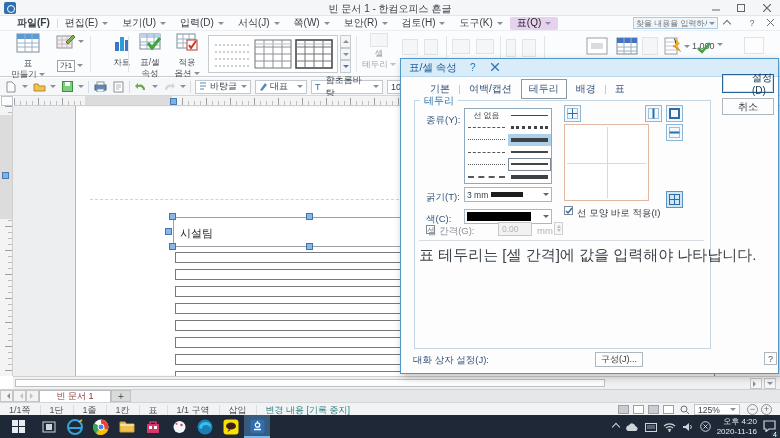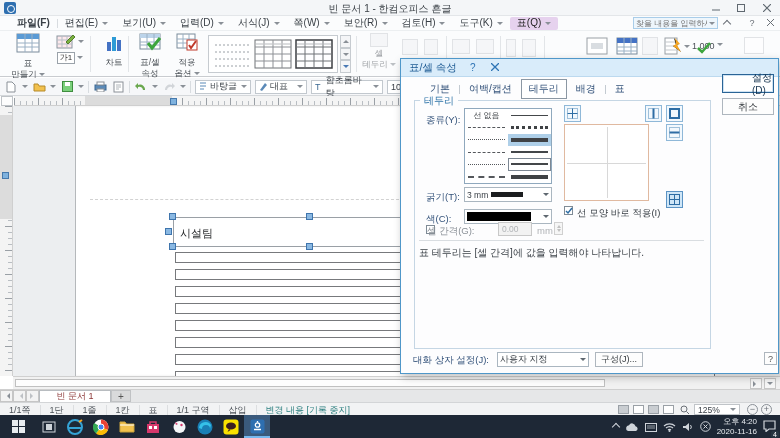--- a/index.html
+++ b/index.html
@@ -104,21 +104,21 @@
   .dfield { position:absolute; background:#f2f2f2; border:1px solid #c8c8c8; font-size:8.5px; color:#b0b3b6; display:flex; align-items:center; padding:0 3px; }
   .spin { position:absolute; width:9px; height:13px; border:1px solid #d0d0d0; background:#f6f6f6; display:flex; flex-direction:column; align-items:center; justify-content:space-around; }
   .spin i { width:0;height:0;border:2px solid transparent; }
   .spin .u { border-bottom:3px solid #c0c0c0; } .spin .d { border-top:3px solid #c0c0c0; }
   .preview { position:absolute; left:163px; top:65px; width:85px; height:77px; border:1px solid #e0b9a0; background:#fff; }
   .pv-v { position:absolute; left:50%; top:2px; bottom:2px; width:1px; background:#d8d8d8; }
   .pv-h { position:absolute; top:50%; left:2px; right:2px; height:1px; background:#d8d8d8; }
   .abtn { position:absolute; width:17px; height:17px; border:1px solid #8fb8d8; background:#f2f8fd; display:flex; align-items:center; justify-content:center; }
   .abtn.on { background:#cfe6f7; border-color:#5b93c4; }
   .dsep { position:absolute; left:18px; top:181px; width:285px; border-top:1px solid #d9dde1; }
-  .hint { position:absolute; left:18px; top:187px; font-size:10px; color:#3c4248; }
+  .hint { position:absolute; left:18px; top:187px; font-size:15px; color:#3c4248; }
   .setrow { position:absolute; left:12px; top:295px; font-size:9.5px; color:#33527a; }
   .cfgbtn { position:absolute; left:194px; top:293px; width:48px; height:15px; border:1px solid #aeb6be; background:#fdfdfd; font-size:9px; color:#33383d; display:flex; align-items:center; justify-content:center; }
   .qbtn { position:absolute; left:363px; top:293px; width:13px; height:13px; border:1px solid #aeb6be; background:#fdfdfd; font-size:9px; color:#555; display:flex; align-items:center; justify-content:center; }
 
   
   .hscroll { left:13px; top:376px; width:767px; height:13px; background:#f1f1f1; border-top:1px solid #d0d0d0; }
   .hthumb { position:absolute; left:2px; top:2px; width:590px; height:8px; background:#fdfdfd; border:1px solid #c0c0c0; }
   .sbtn { position:absolute; width:12px; height:11px; border:1px solid #c6c6c6; background:#f6f6f6; display:flex; align-items:center; justify-content:center; top:1px; }
   .tabbar { left:0; top:389px; width:780px; height:13px; background:#e6e7e8; border-top:1px solid #cfcfcf; display:flex; align-items:stretch; }
   .tnav { width:13px; border:1px solid #c6c6c6; background:#f3f3f3; display:flex; align-items:center; justify-content:center; }
@@ -230,36 +230,36 @@
             <path d="M1 10h22M1 14h22M9 1v18M16 1v18" stroke="#9ab0c4" fill="none"></path>
           </svg></span>
       <span class="rlabel">
           <span>표</span>
         </span>
       <span class="rlabel">
           <span>만들기</span>
           <i class="dar"></i>
         </span>
     </div>
-    <div class="rbtn" style="left:52px;width:36px;gap:3px">
+    <div class="rbtn" style="left:52px;width:36px;gap:11px">
       <span class="rlabel">
           <svg width="20" height="16" viewBox="0 0 20 16">
             <rect x="1" y="3" width="15" height="12" fill="#fde9ec" stroke="#8a95a0"></rect>
             <path d="M1 7h15M1 11h15M6 3v12M11 3v12" stroke="#b7bfc7"></path>
             <path d="M10 9 L17 2 L19 4 L12 11 Z" fill="#7cb342" stroke="#557d2b"></path>
           </svg>
           <i class="dar"></i>
         </span>
       <span class="rlabel">
           <span class="charbox">가1</span>
           <i class="dar"></i>
         </span>
     </div>
     <div class="vsep" style="left:90px"></div>
-    <div class="rbtn" style="left:98px;width:32px">
+    <div class="rbtn" style="left:106px;width:32px">
       <span><svg width="18" height="19">
             <rect x="2" y="9" width="4" height="9" fill="#4472c4"></rect>
             <rect x="7" y="4" width="4" height="14" fill="#2e9bd6"></rect>
             <rect x="12" y="7" width="4" height="11" fill="#4472c4"></rect>
           </svg></span>
       <span class="rlabel">차트</span>
     </div>
     <div class="vsep" style="left:128px"></div>
     <div class="rbtn" style="left:132px;width:36px">
       <span style="position:relative"><svg width="22" height="19" viewBox="0 0 22 19">
@@ -612,24 +612,20 @@
         <svg width="8" height="8" style="position:absolute;left:0;top:0">
           <path d="M1 4 L3 6 L7 1" stroke="#2e6da4" stroke-width="1.5" fill="none"></path>
         </svg>
       </div>
     <div class="dlabel" style="left:176px;top:148px;color:#3a4047">선 모양 바로 적용(I)</div>
 
     <div class="dsep"></div>
     <div class="hint">표 테두리는 [셀 간격]에 값을 입력해야 나타납니다.</div>
 
     <div class="setrow">대화 상자 설정(J):</div>
-    <div class="dcombo" style="left:96px;top:293px;width:92px;height:15px;font-size:9px">
-      <span>사용자 지정</span>
-        <i class="car"></i>
-    </div>
     <div class="cfgbtn">구성(J)...</div>
     <div class="qbtn">?</div>
   </div>
 
   <div class="abs hscroll">
     <div class="hthumb"></div>
     <div class="sbtn" style="right:18px">
         <i class="dar" style="transform:rotate(-90deg);margin:0"></i>
       </div>
     <div class="sbtn" style="right:4px">

